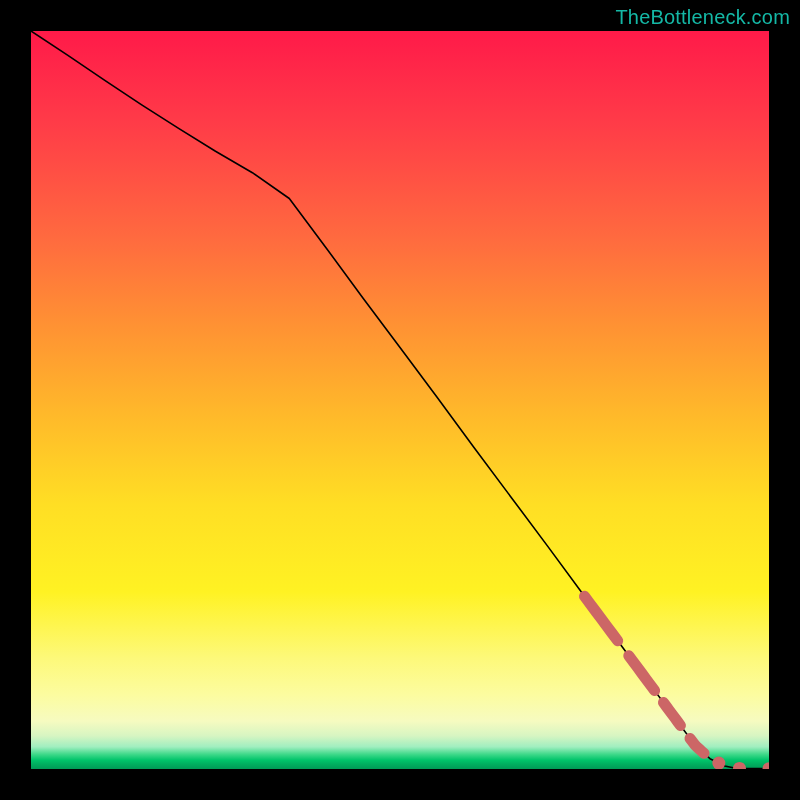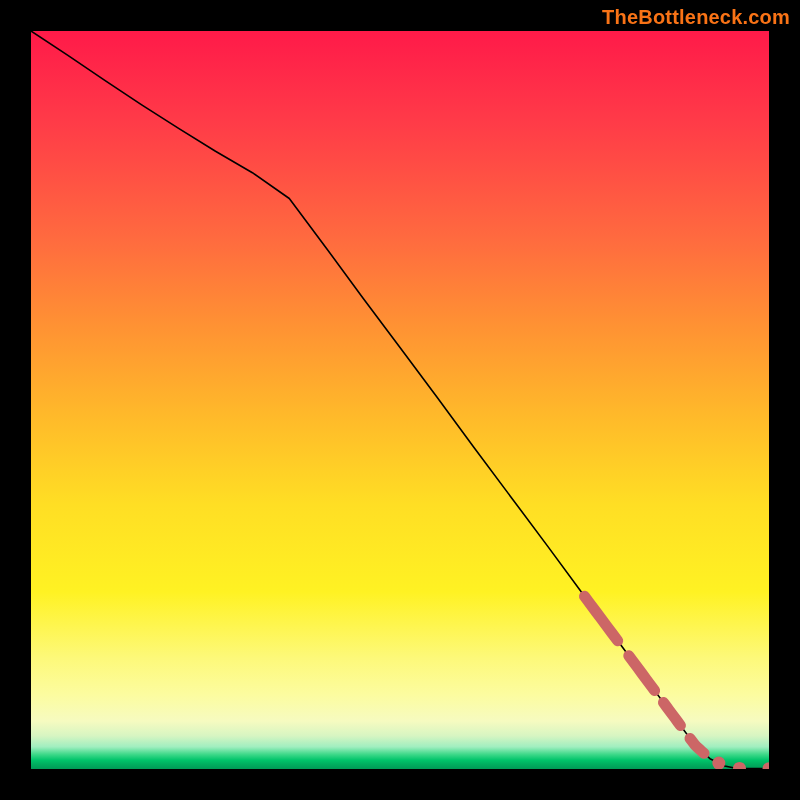--- a/index.html
+++ b/index.html
@@ -51,23 +51,23 @@
         #3fd98a 98%,
         #00c46a 98.8%,
         #00b060 99.3%,
         #009a56 100%
       );
   }
   .watermark {
     position: absolute;
     top: 6px;
     right: 10px;
-    color: #f97316;
+    color: #14b8a6;
     font-size: 20px;
-    font-weight: 700;
+    font-weight: 400;
     letter-spacing: 0.2px;
     user-select: none;
   }
   svg.plot-svg {
     position: absolute;
     left: 0;
     top: 0;
     width: 738px;
     height: 738px;
     overflow: visible;

